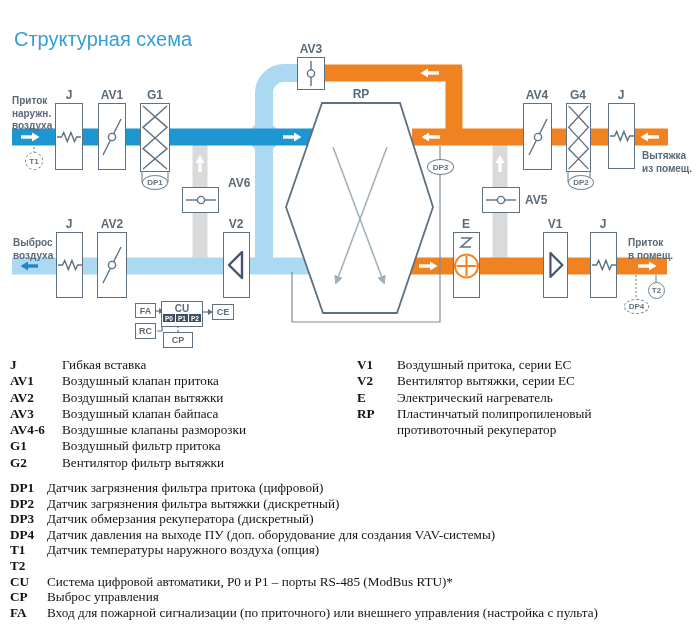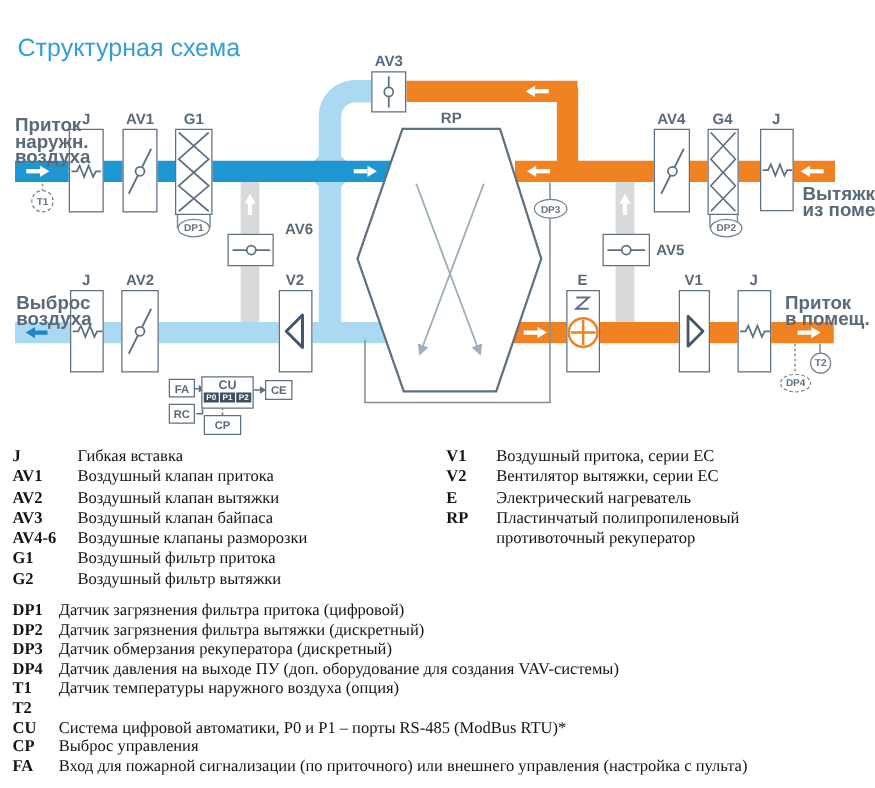--- a/index.html
+++ b/index.html
@@ -5,21 +5,21 @@
   html,body{margin:0;padding:0;background:#fff;}
   #page{position:relative;width:700px;height:630px;background:#fff;overflow:hidden;
         font-family:"Liberation Sans",sans-serif;}
   #title{position:absolute;left:14px;top:8px;font-size:20px;font-weight:normal;color:#339fd6;margin-top:20px;}
   svg{display:block;}
   .box{position:absolute;background:#fff;border:1.5px solid #5f7081;box-sizing:border-box;
        display:flex;align-items:center;justify-content:center;}
   .lbl{position:absolute;font-size:12px;font-weight:bold;color:#5a6a78;white-space:nowrap;
        transform:translateX(-50%);}
   .lbl-left{position:absolute;font-size:12px;font-weight:bold;color:#5a6a78;white-space:nowrap;}
-  .flow{position:absolute;font-size:15px;font-weight:600;color:#5a6a78;line-height:12.5px;white-space:nowrap;}
+  .flow{position:absolute;font-size:10px;font-weight:600;color:#5a6a78;line-height:12.5px;white-space:nowrap;}
   .sensor{position:absolute;border:1.2px solid #74828f;border-radius:50%;background:#fff;
           display:flex;align-items:center;justify-content:center;font-size:8px;font-weight:bold;
           color:#5f7081;box-sizing:border-box;}
   .sensor.dashed{border-style:dashed;}
   .ctrl{position:absolute;border:1.2px solid #5f7081;background:#fff;display:flex;align-items:center;
         justify-content:center;font-size:9px;font-weight:bold;color:#5a6a78;box-sizing:border-box;}
   #cu-box{flex-direction:column;justify-content:flex-start;padding-top:1px;}
   #cu-ports{display:flex;gap:1px;margin-top:0px;}
   .port{width:12px;height:8px;background:#3d4f63;color:#fff;font-size:6.5px;font-weight:bold;
         display:flex;align-items:center;justify-content:center;}
@@ -276,21 +276,21 @@
     <div class="lrow">
         <span class="lterm">AV4-6</span>
         <span class="ldesc">Воздушные клапаны разморозки</span>
       </div>
     <div class="lrow">
         <span class="lterm">G1</span>
         <span class="ldesc">Воздушный фильтр притока</span>
       </div>
     <div class="lrow">
         <span class="lterm">G2</span>
-        <span class="ldesc">Воздушный фильтр вытяжки</span>
+        <span class="ldesc">Вентилятор фильтр вытяжки</span>
       </div>
   </div>
 
   <div class="legend" id="legend-right" style="left:357px;top:357px;">
     <div class="lrow">
         <span class="lterm">V1</span>
         <span class="ldesc">Воздушный притока, серии EC</span>
       </div>
     <div class="lrow">
         <span class="lterm">V2</span>

